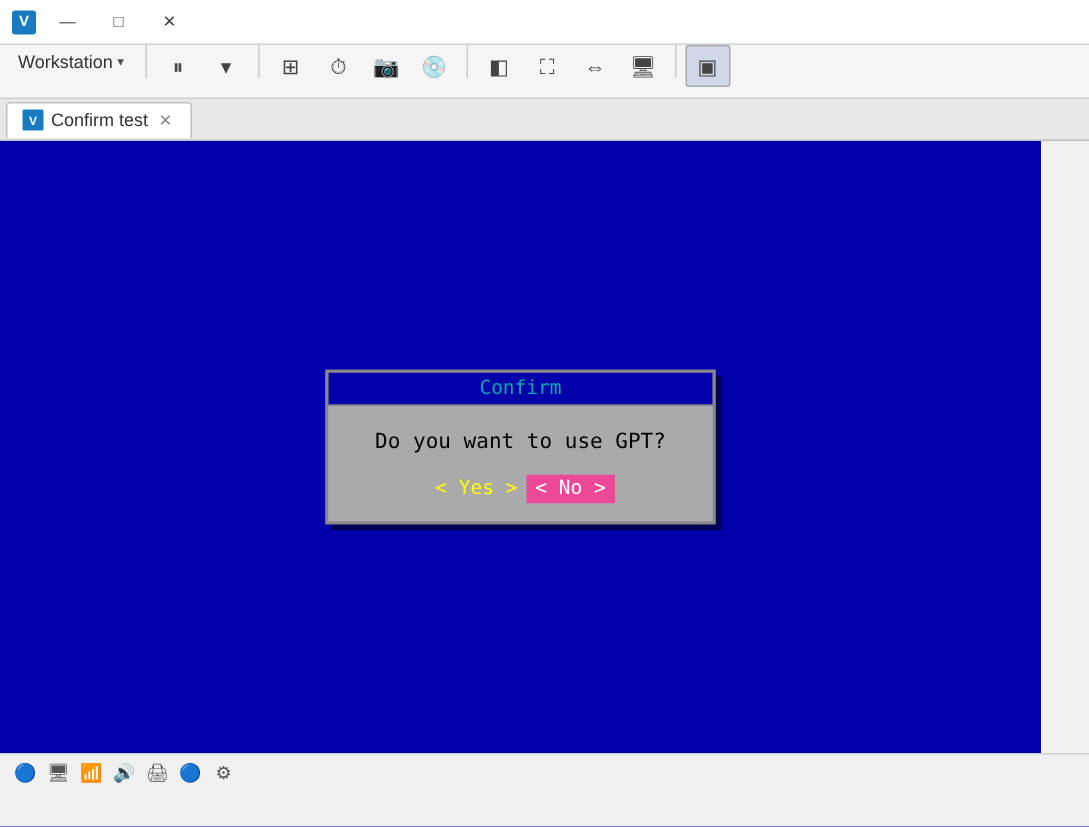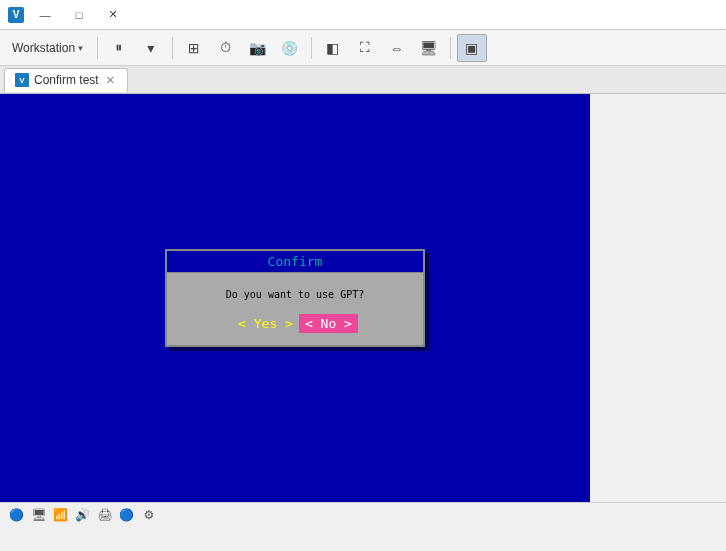--- a/index.html
+++ b/index.html
@@ -54,21 +54,21 @@
       cursor: pointer;
       font-size: 11px;
       color: #444;
       border: none;
       background: transparent;
     }
 
     
     #menubar {
       display: flex;
-      align-items: center;
+      align-items: flex-start;
       background: #f5f5f5;
       height: 36px;
       padding: 0 4px;
       border-bottom: 1px solid #d0d0d0;
       gap: 2px;
     }
     .menu-item {
       display: flex;
       align-items: center;
       padding: 4px 8px;
@@ -142,21 +142,21 @@
     .tab-close {
       font-size: 11px;
       color: #888;
       cursor: pointer;
       padding: 0 2px;
     }
 
     
     #vm-area {
       background: #0000aa;
-      width: 590px;
+      width: 694px;
       height: 408px;
       display: flex;
       align-items: center;
       justify-content: center;
       position: relative;
     }
 
     
     #dialog {
       position: absolute;
@@ -177,21 +177,21 @@
       text-align: center;
       padding: 3px 6px;
       border-bottom: 1px solid #888;
     }
     #dialog-body {
       padding: 16px 12px 12px 12px;
       background: #aaaaaa;
     }
     #dialog-message {
       font-family: monospace;
-      font-size: 10px;
+      font-size: 14px;
       color: #000000;
       text-align: center;
       margin-bottom: 14px;
     }
     #dialog-buttons {
       display: flex;
       justify-content: center;
     }
     .dialog-btn {
       font-family: monospace;

